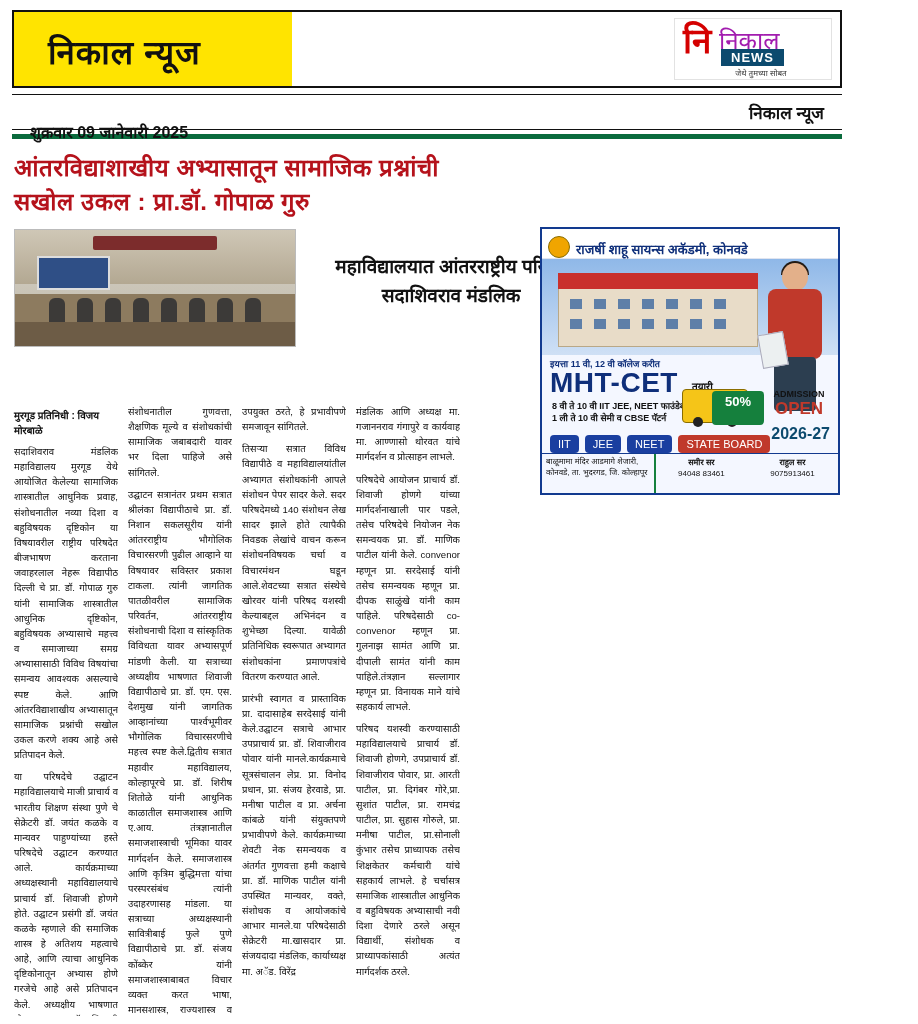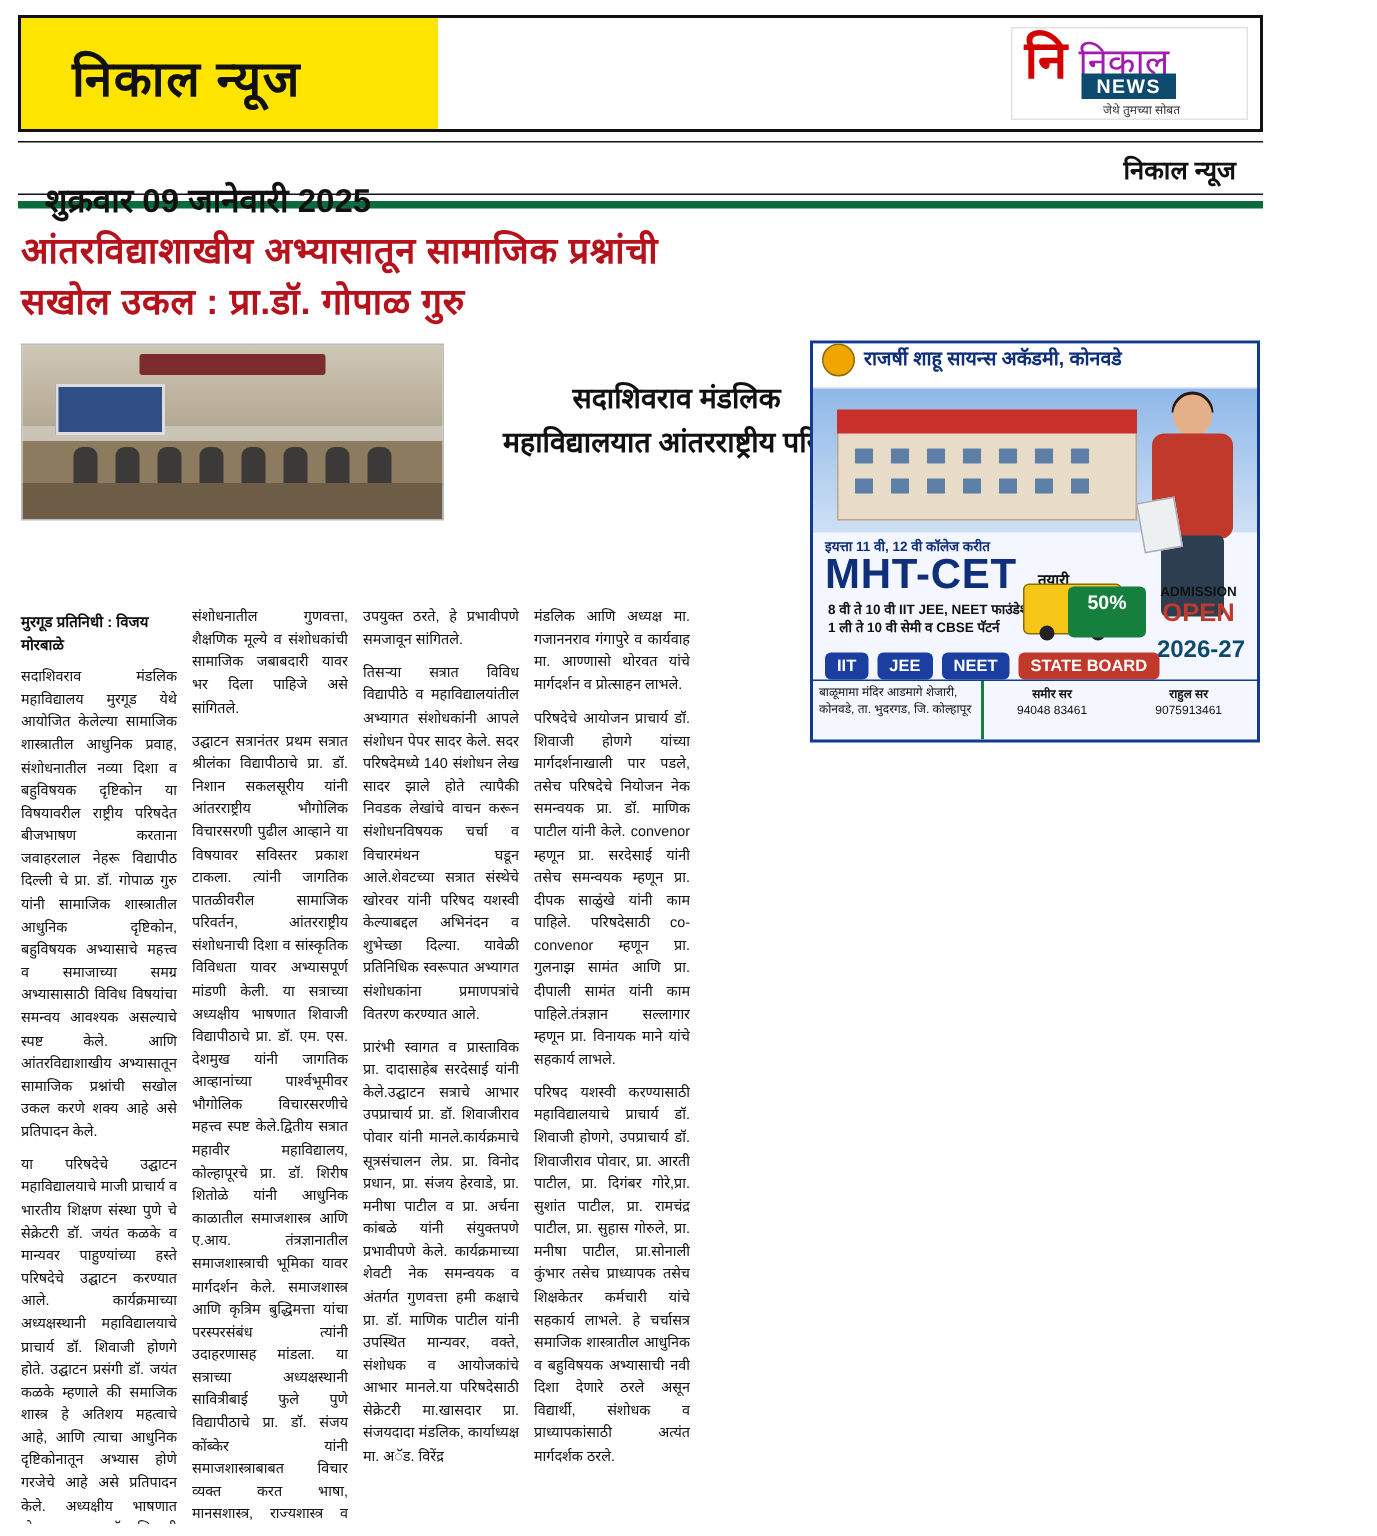--- a/index.html
+++ b/index.html
@@ -86,21 +86,21 @@
     margin: 6px 12px 0 12px;
     height: 36px;
     border-top: 1px solid #111;
     border-bottom: 1px solid #111;
     display: flex;
     align-items: center;
     justify-content: space-between;
     padding: 0 18px;
   }
   .datebar .date {
-    font-size: 22px;
+    font-size: 16px;
     font-weight: bold;
     color: #111;
     margin-top: 39px;
   }
   .datebar .brand {
     font-size: 17px;
     font-weight: bold;
     color: #111;
   }
   .greenrule {
@@ -179,21 +179,21 @@
     width: 300px; height: 268px;
     border: 2px solid #123a8f;
     background: #f4f7ff;
     overflow: hidden;
   }
   .ad-head {
     height: 30px;
     background: #ffffff;
     border-bottom: 1px solid #dfe4f0;
     display: flex;
-    align-items: flex-start;
+    align-items: flex-end;
     gap: 6px;
     padding: 0 6px;
   }
   .ad-emblem {
     width: 22px; height: 22px;
     border-radius: 50%;
     background: #f0a500;
     border: 1px solid #8a6d00;
     flex: 0 0 auto;
   }
@@ -268,21 +268,21 @@
   .ad-open .a2 { font-size: 17px; font-weight: bold; color: #c0392b; }
   .ad-year {
     position: absolute; right: 8px; top: 196px;
     font-size: 16px; font-weight: bold; color: #0c4a6e;
   }
   .ad-chips {
     position: absolute; left: 8px; top: 206px;
     display: flex; gap: 6px; align-items: center;
   }
   .chip {
-    background: #1a3fa0; color: #fff; font-size: 11px; font-weight: bold;
+    background: #1a3fa0; color: #fff; font-size: 11px; font-weight: normal;
     padding: 3px 8px; border-radius: 4px;
   }
   .chip.red { background: #c0392b; }
   .ad-foot {
     position: absolute; left: 0; bottom: 0; width: 100%; height: 40px;
     border-top: 1px solid #123a8f;
     display: flex;
   }
   .ad-foot .addr {
     flex: 1.25; font-size: 8px; color: #111; padding: 3px 4px; line-height: 1.3;
@@ -363,22 +363,22 @@
       <div class="person" style="left:90px"></div>
       <div class="person" style="left:118px"></div>
       <div class="person" style="left:146px"></div>
       <div class="person" style="left:174px"></div>
       <div class="person" style="left:202px"></div>
       <div class="person" style="left:230px"></div>
       <div class="seat"></div>
     </div>
 
     <div class="caption">
+      <div>महाविद्यालयात आंतरराष्ट्रीय परिषद</div>
       <div>सदाशिवराव मंडलिक</div>
-      <div>महाविद्यालयात आंतरराष्ट्रीय परिषद</div>
     </div>
 
     <div class="ad">
       <div class="ad-head">
         <div class="ad-emblem"></div>
         <div class="ad-school">राजर्षी शाहू सायन्स अकॅडमी, कोनवडे</div>
       </div>
       <div class="ad-building">
         <div class="blk"></div>
         <div class="blk2"></div>

